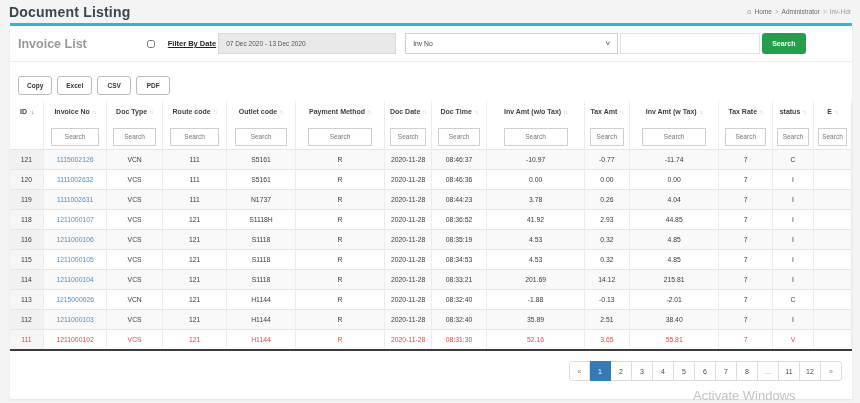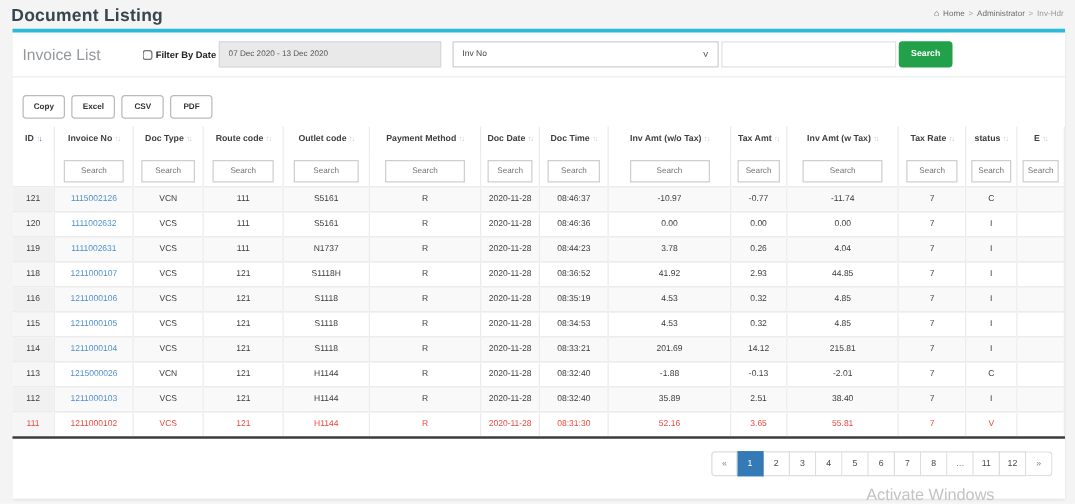--- a/index.html
+++ b/index.html
@@ -15,22 +15,22 @@
   .breadcrumb .crumb-muted { color:#9a9a9a; }
   .breadcrumb .sep { color:#aaa; }
   .home-ico { font-size:7px; color:#555; }
   
   .card {
     position:absolute; left:10px; right:8px; top:23px; bottom:4px;
     background:#fff; border-top:3px solid #2bb9d9;
     box-shadow:0 1px 2px rgba(0,0,0,.08);
   }
   .card-header { height:36px; display:flex; align-items:center; padding:0 8px; border-bottom:1px solid #ededed; }
-  .panel-title { font-size:12.5px; color:#95999e; font-weight:400; flex:0 0 auto; margin-right:33px; }
-  .filter-label { display:flex; align-items:flex-end; gap:3px; font-size:7.5px; font-weight:700; color:#222; }
+  .panel-title { font-size:12.5px; color:#95999e; font-weight:700; flex:0 0 auto; margin-right:60px; }
+  .filter-label { display:flex; align-items:flex-end; gap:13px; font-size:7.5px; font-weight:700; color:#222;text-decoration:underline; }
   .filter-label input { width:8px; height:8px; }
   .date-input {
     width:178px; height:21px; background:#e9e9e9; border:1px solid #d9d9d9;
     font-size:6.5px; color:#555; padding:0 7px; font-family:inherit; margin-left:2px;
   }
   .col-select {
     width:213px; height:21px; border:1px solid #cfcfcf; background:#fff; margin-left:9px;
     font-size:6.8px; color:#444; display:flex; align-items:center; justify-content:space-between; padding:0 7px;
   }
   .chev { font-size:8px; color:#444; }

